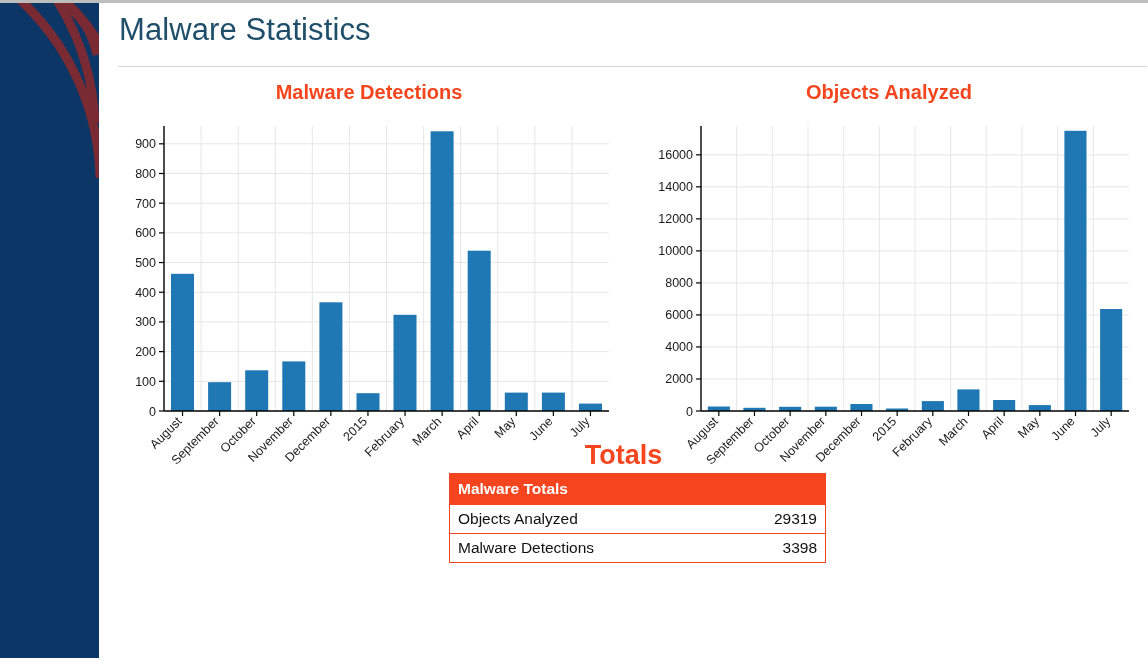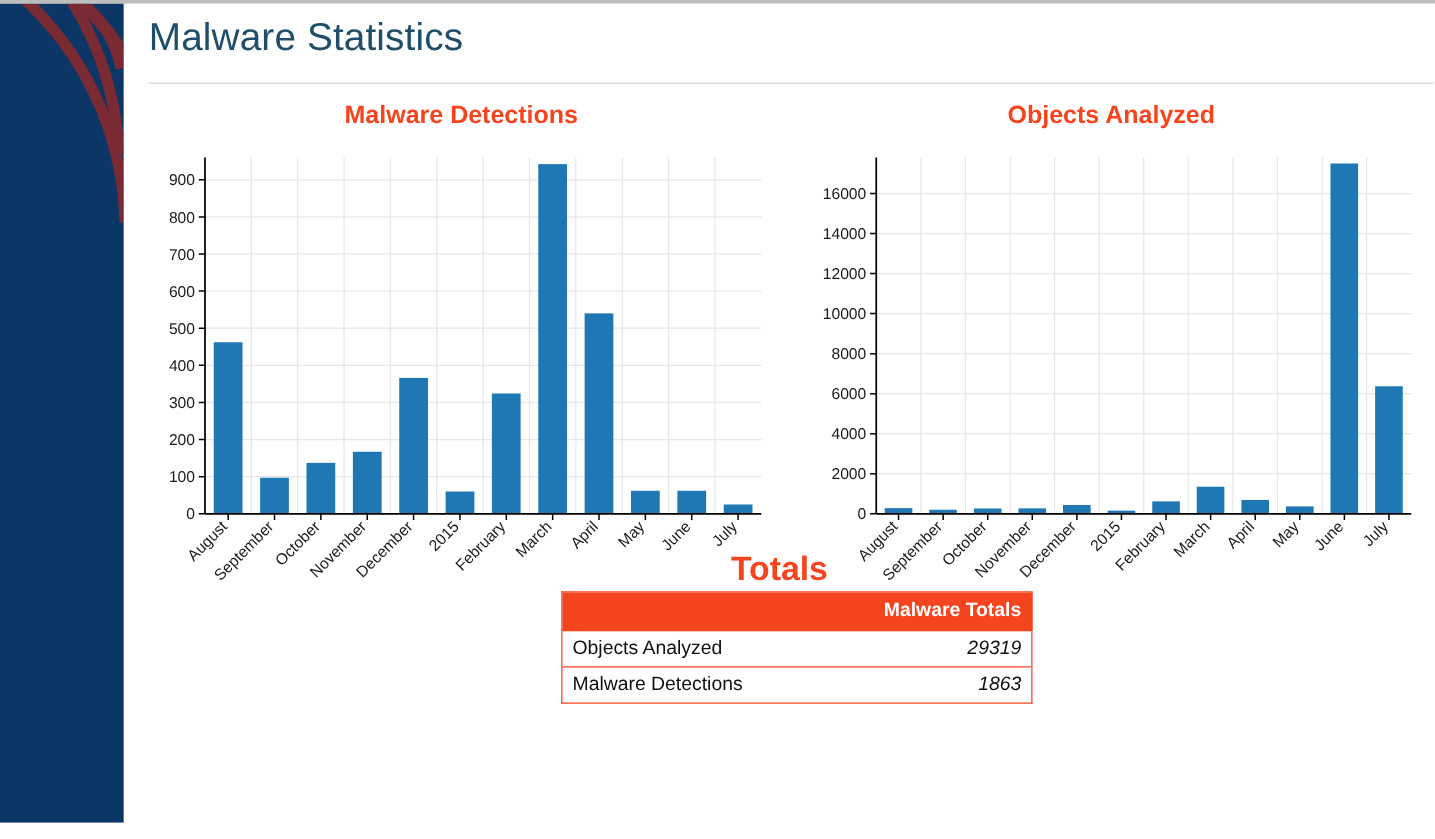--- a/index.html
+++ b/index.html
@@ -103,32 +103,32 @@
     left: 350px;
     top: 470px;
     width: 377px;
     border-collapse: collapse;
     border: 1px solid #f4451e;
     font-size: 15.5px;
   }
   .totals-table th {
     background: #f4451e;
     color: #ffffff;
-    text-align: right;
+    text-align: left;
     font-weight: bold;
     padding: 6px 8px;
     font-size: 15.5px;
   }
   .totals-table td {
     padding: 5px 8px;
     color: #111111;
     border-top: 1px solid #f4451e;
     background: #ffffff;
   }
-  .totals-table td.num { text-align: right; font-style: italic; }
+  .totals-table td.num { text-align: right; }
 </style>
 </head>
 <body>
 
 <div id="page">
 
   <div class="top-rule"></div>
 
   <div class="sidebar">
     <svg width="99" height="655" viewBox="0 0 99 655">
@@ -328,19 +328,19 @@
           <th colspan="2">Malware Totals</th>
         </tr>
       </thead>
       <tbody id="totals-body">
           <tr>
             <td>Objects Analyzed</td>
             <td class="num">29319</td>
           </tr>
           <tr>
             <td>Malware Detections</td>
-            <td class="num">1863</td>
+            <td class="num">3398</td>
           </tr>
         </tbody>
     </table>
 
   </div>
 </div>
 
 </body></html>

